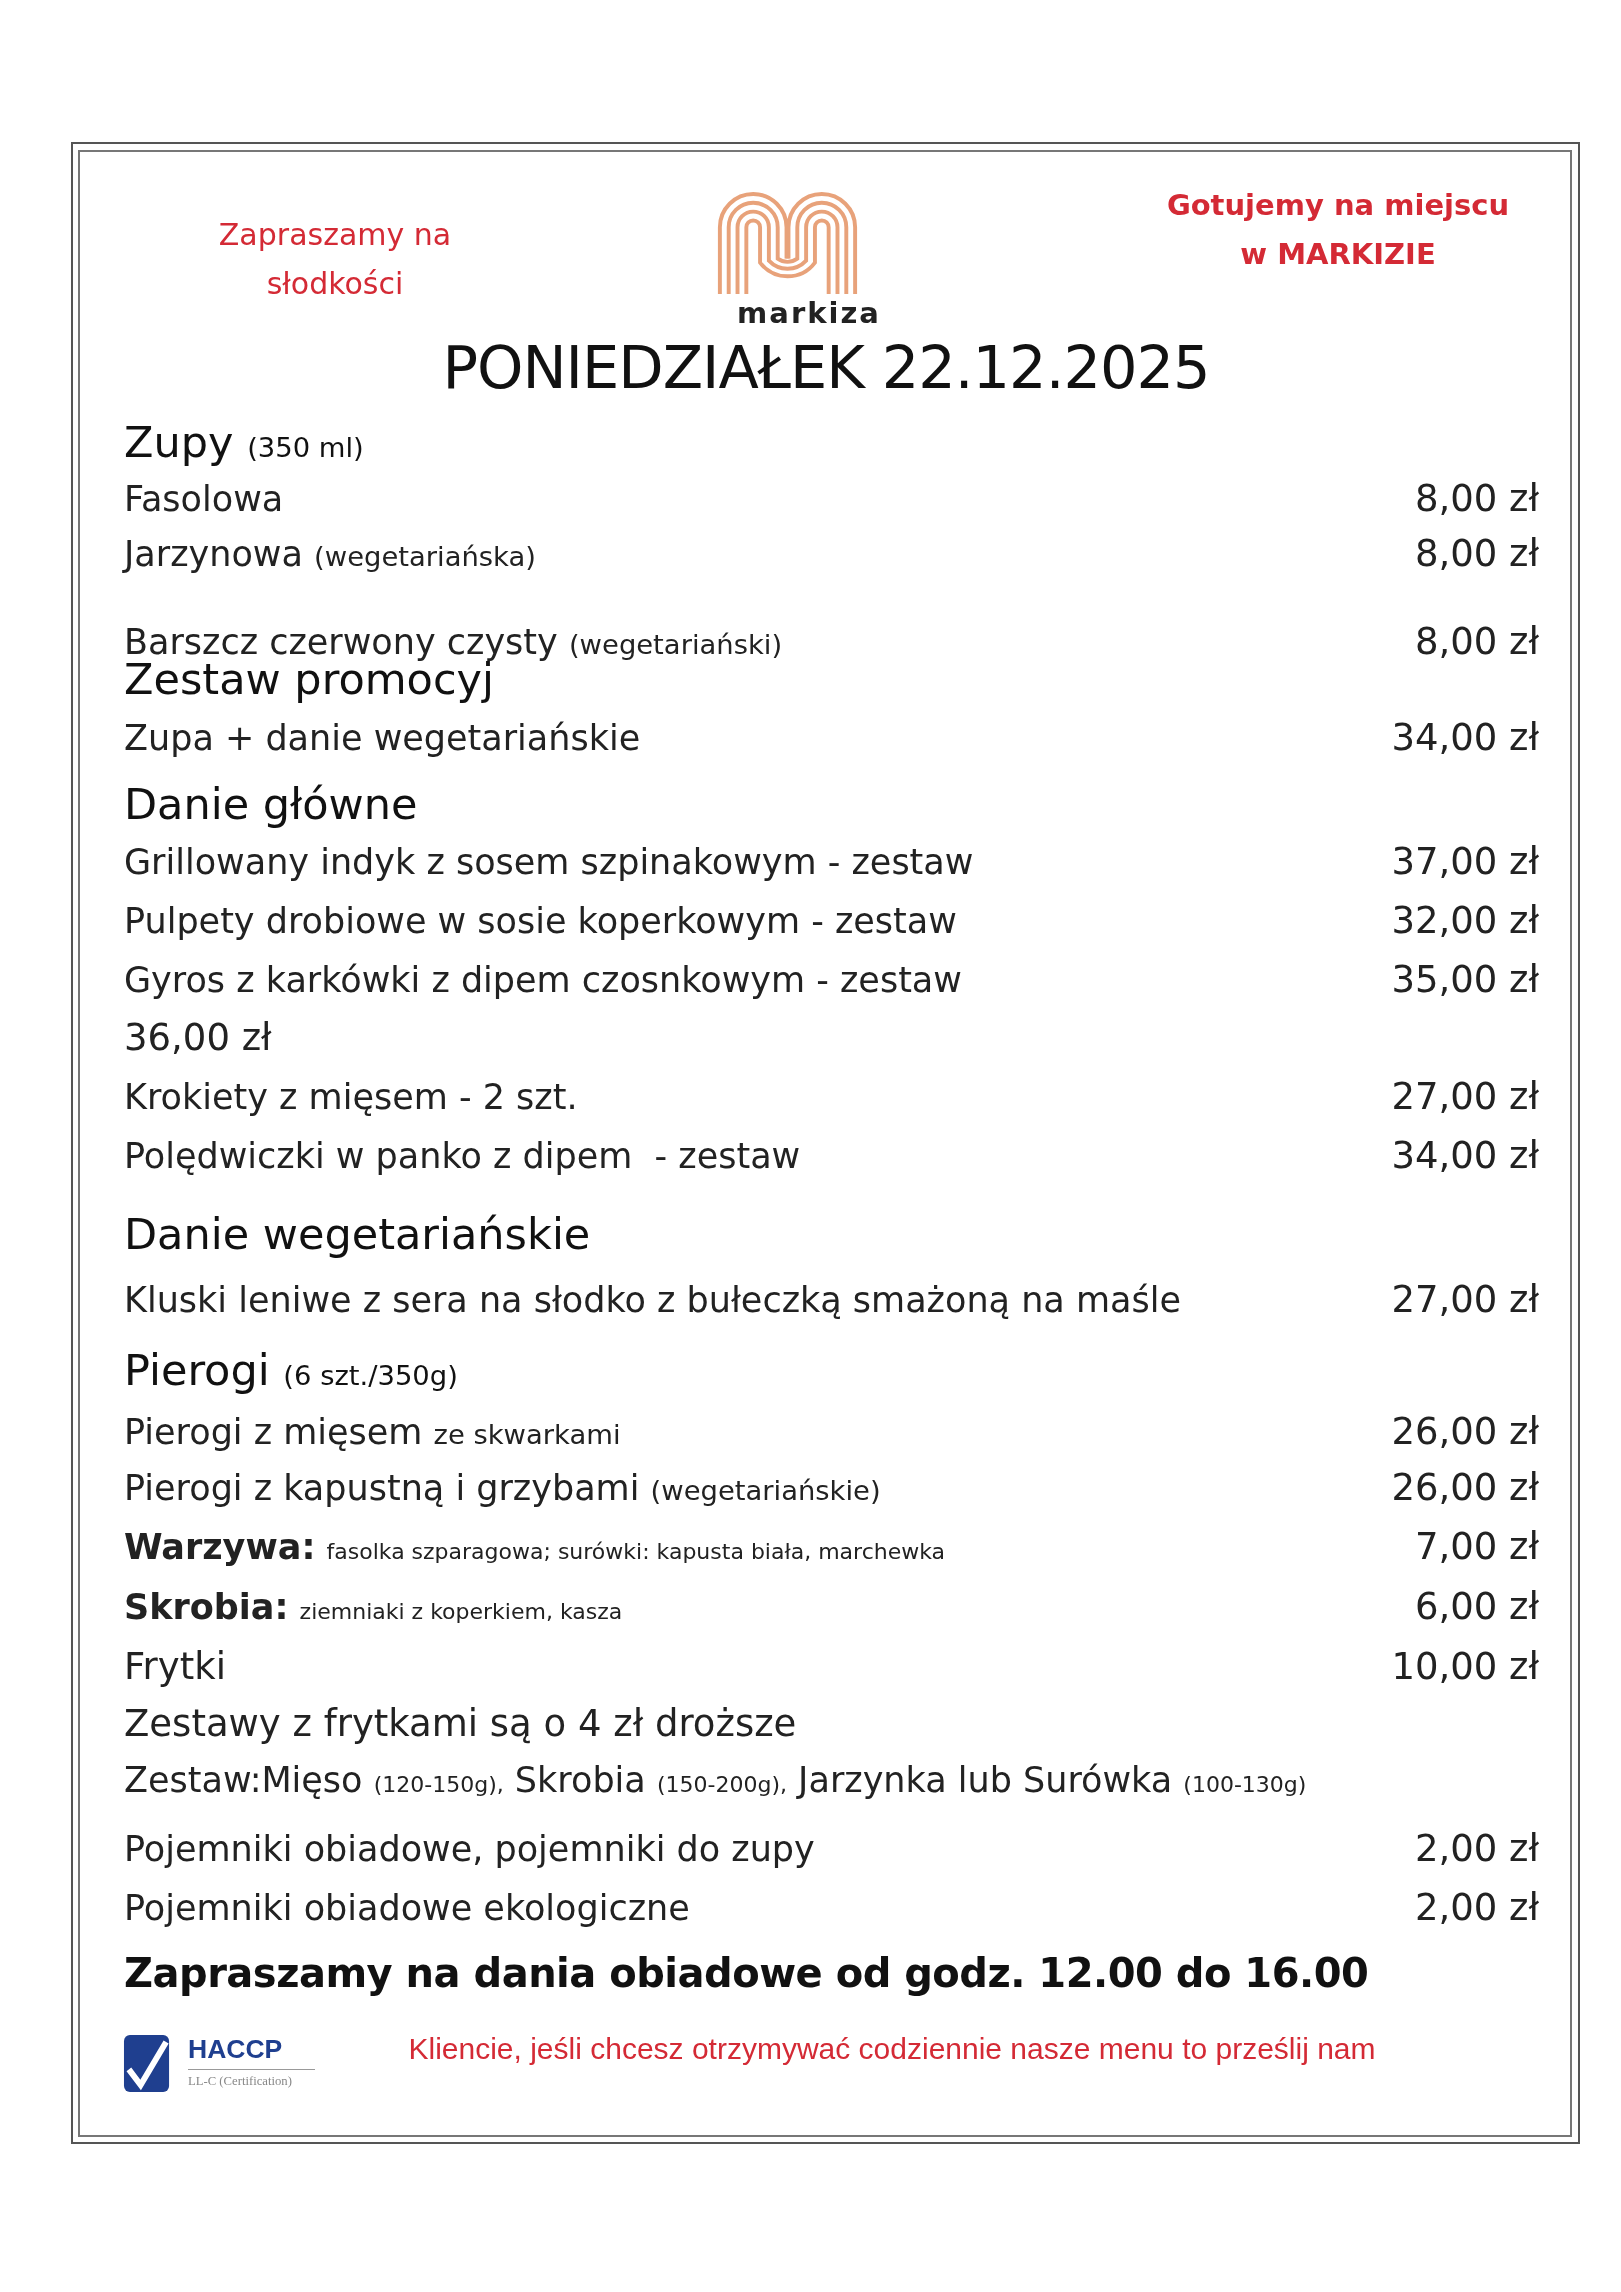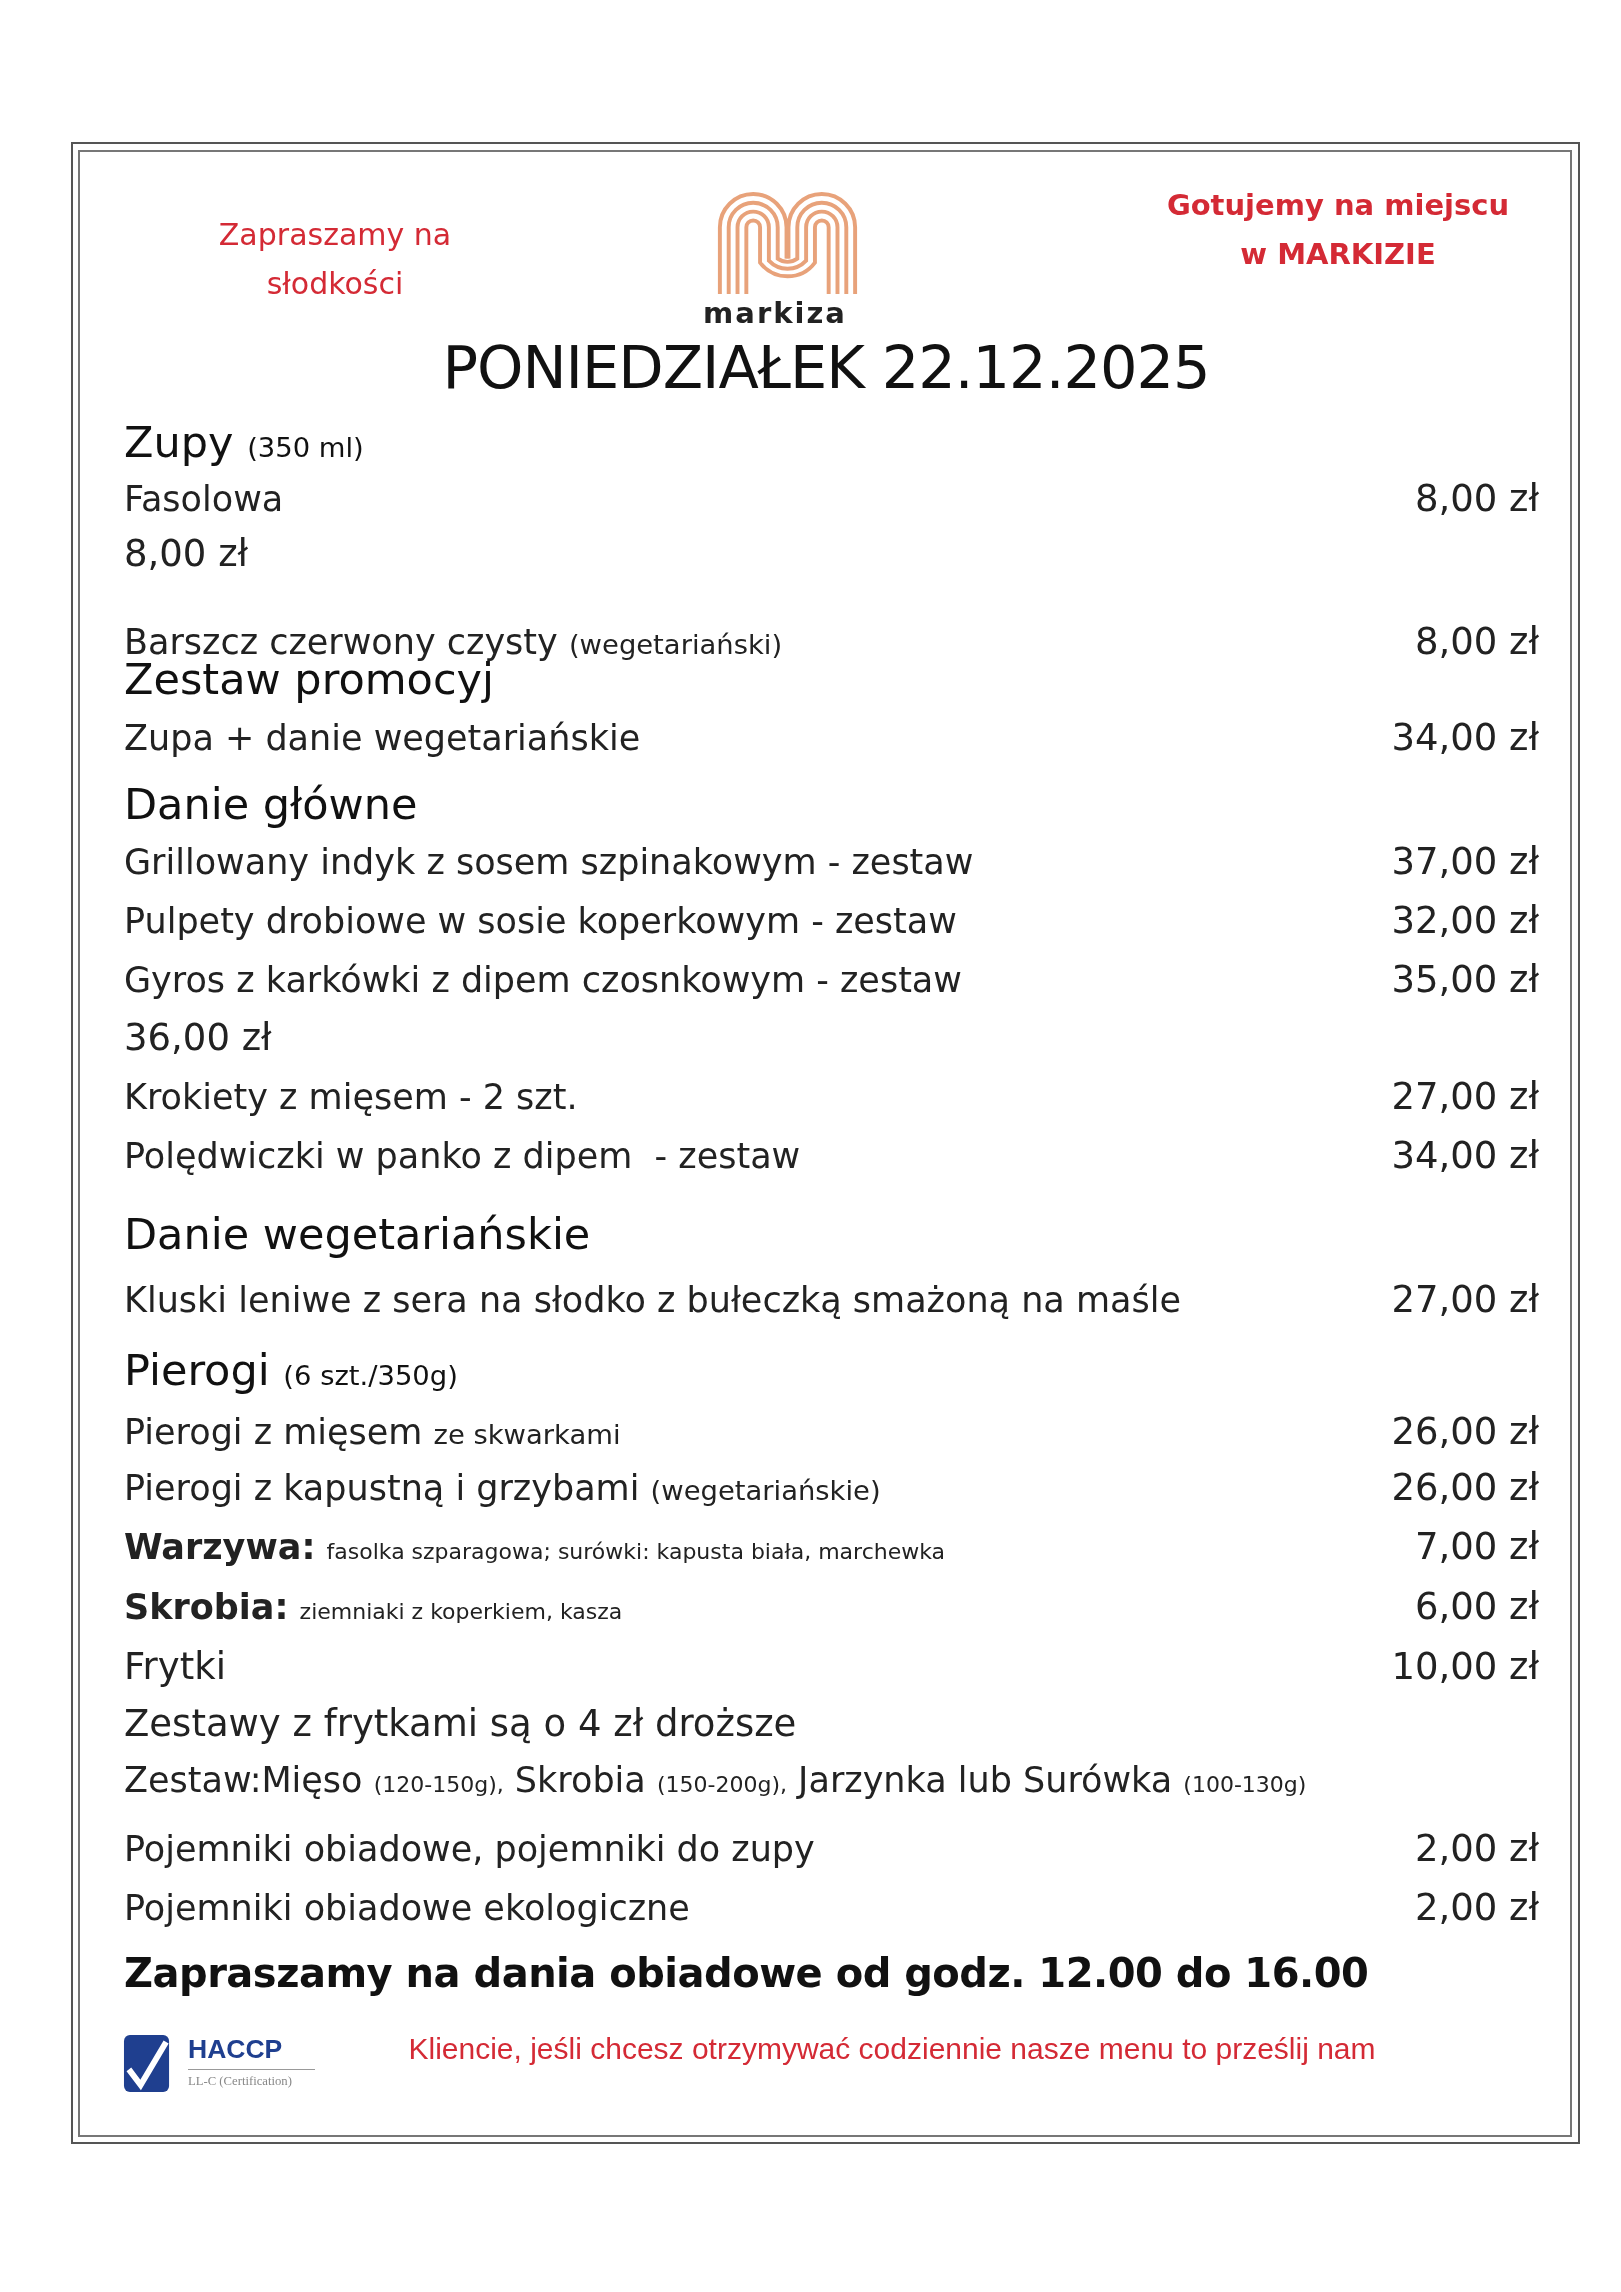--- a/index.html
+++ b/index.html
@@ -8,21 +8,21 @@
   .frame-outer { position:absolute; left:71px; top:142px; width:1509px; height:2002px;
                  border:2.9px solid #555; box-sizing:border-box; }
   .frame-inner { position:absolute; left:78px; top:150px; width:1494px; height:1987px;
                  border:2px solid #777; box-sizing:border-box; }
   .red { color:#d42a35; }
   .abs { position:absolute; white-space:nowrap; }
   .center { transform:translateX(-50%); text-align:center; }
   .promo-left { left:335px; top:210px; font-size:30px; line-height:49px; }
   .promo-right { left:1338px; top:181px; font-size:29px; line-height:49px; font-weight:bold; }
   .logo { position:absolute; left:714px; top:188px; width:147px; height:108px; }
-  .logo-word { left:775px; top:296px; font-size:29px; font-weight:bold; letter-spacing:2px; color:#222; }
+  .logo-word { left:809px; top:296px; font-size:29px; font-weight:bold; letter-spacing:2px; color:#222; }
   .title { left:826px; top:333px; font-size:59px; letter-spacing:-1px; color:#111; }
   .row { position:absolute; left:124px; width:1415px; display:flex; justify-content:space-between; align-items:baseline; }
   .heading { font-size:43px; color:#111; }
   .heading .note { font-size:27.4px; }
   .item { font-size:35px; color:#222; }
   .item .note { font-size:27.4px; }
   .item .small { font-size:22px; }
   .item b { font-weight:bold; }
   .price { font-size:37px; color:#222; }
   .bold-line { position:absolute; left:124px; top:1950px; font-size:40px; font-weight:bold; color:#111; letter-spacing:-0.5px; }
@@ -57,20 +57,21 @@
 <div class="abs center title">PONIEDZIAŁEK 22.12.2025</div>
 
 <div class="row heading" style="top:417px;">
   <span><span>Zupy</span> <span class="note">(350 ml)</span></span>
 </div>
 <div class="row item" style="top:477px;">
   <span>Fasolowa</span>
   <span class="price">8,00 zł</span>
 </div>
 <div class="row item" style="top:532px;">
+  <span><span>Jarzynowa</span> <span class="note">(wegetariańska)</span></span>
   <span class="price">8,00 zł</span>
 </div>
 <div class="row item" style="top:588px;margin-top:32px;">
   <span><span>Barszcz czerwony czysty</span> <span class="note">(wegetariański)</span></span>
   <span class="price">8,00 zł</span>
 </div>
 
 <div class="row heading" style="top:654px;">
   <span>Zestaw promocyj</span>
 </div>

